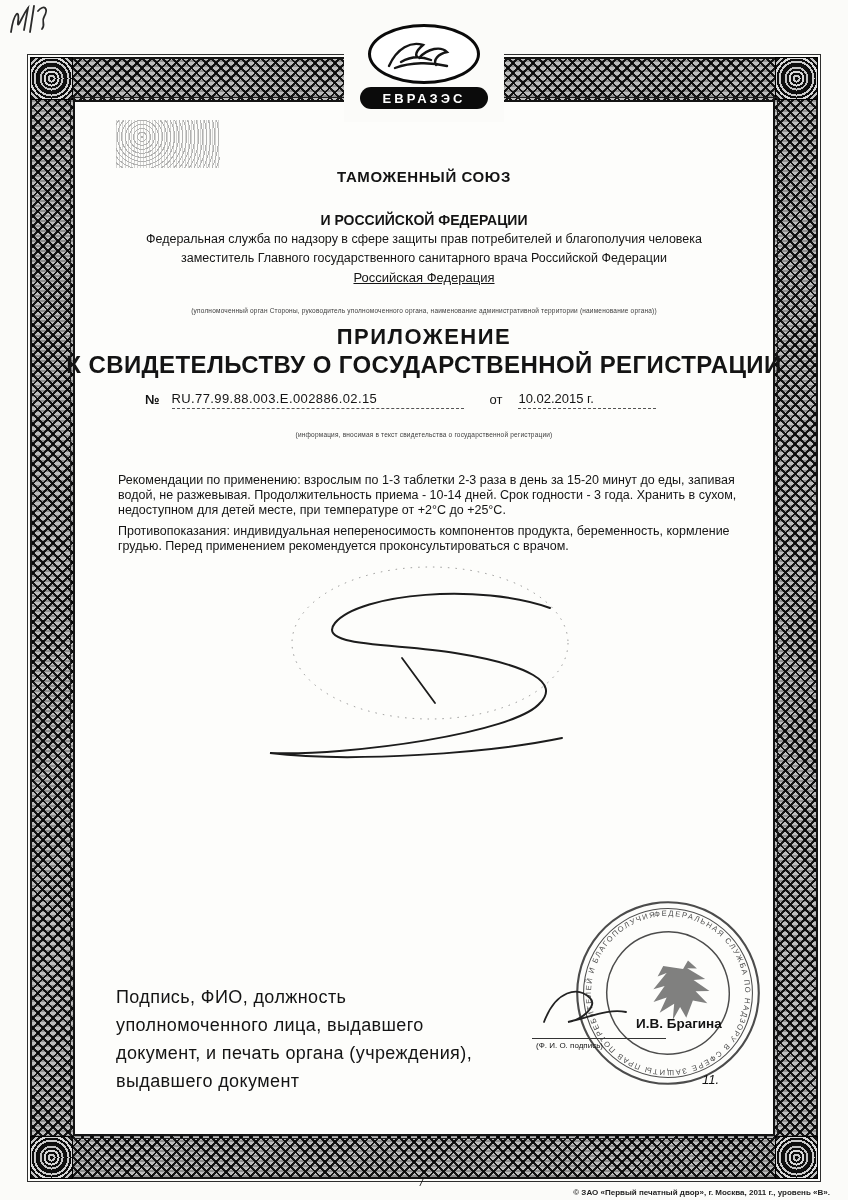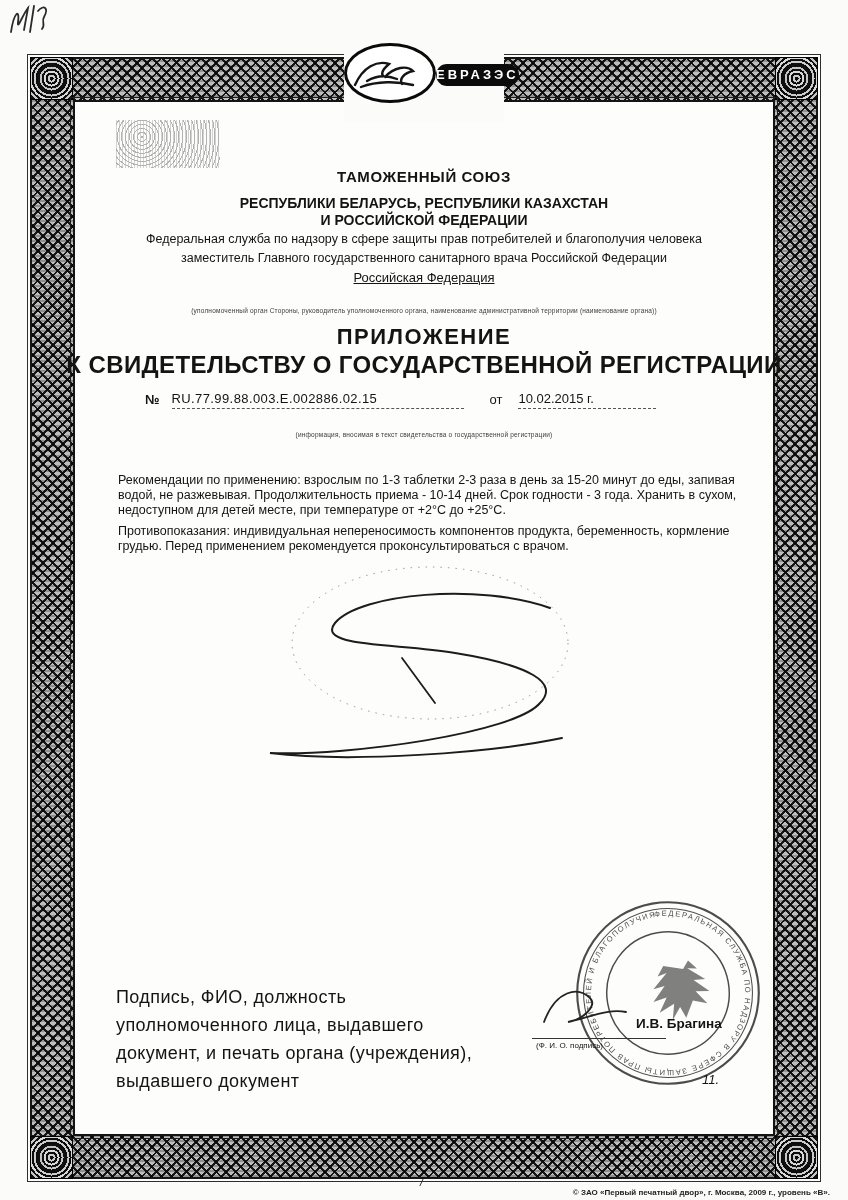--- a/index.html
+++ b/index.html
@@ -27,21 +27,21 @@
   .corner.bl{left:-2px;bottom:-2px}.corner.br{right:-2px;bottom:-2px}
 
   .inner {
     position:absolute; left:73px; top:100px; width:702px; height:1036px;
     background:#fdfdfb; border:2px solid #141414;
     outline:1px solid #1d1d1d; outline-offset:2px;
   }
 
   
   .logo-wrap { position:absolute; left:50%; top:24px; transform:translateX(-50%);
-    width:160px; height:98px; background:#fbfbf9; display:flex; flex-direction:row; align-items:center; z-index:6; }
+    width:160px; height:98px; background:#fbfbf9; display:flex; flex-direction:column; align-items:center; z-index:6; }
   .logo-oval { width:112px; height:60px; border:3px solid #0a0a0a; border-radius:50%;
     background:#fff; display:flex; align-items:center; justify-content:center; }
   .logo-band { margin-top:3px; width:128px; height:22px; background:#0b0b0b; border-radius:11px;
     color:#fff; font-weight:bold; font-size:13px; letter-spacing:3px;
     display:flex; align-items:center; justify-content:center; }
 
   .cline { position:absolute; left:0; width:100%; text-align:center; z-index:4; }
   .h1 { top:168px; font-size:15px; font-weight:bold; letter-spacing:.6px; }
   .h2 { top:195px; font-size:14px; font-weight:bold; }
   .h3 { top:212px; font-size:14px; font-weight:bold; }
@@ -111,21 +111,20 @@
       <svg width="86" height="44" viewBox="0 0 86 44">
         <path d="M8 34 C16 16 30 9 42 13 C35 19 33 24 38 26 C47 16 60 14 66 20 C57 22 52 28 55 33 M20 30 C30 24 40 24 50 28 M14 36 C30 30 50 30 66 34" fill="none" stroke="#151515" stroke-width="2.4" stroke-linecap="round"></path>
       </svg>
     </div>
     <div class="logo-band">ЕВРАЗЭС</div>
   </div>
 
   <div class="faint-stamp"></div>
 
   <div class="cline h1">ТАМОЖЕННЫЙ СОЮЗ</div>
-  <div class="cline h2">РЕСПУБЛИКИ БЕЛАРУСЬ, РЕСПУБЛИКИ КАЗАХСТАН</div>
   <div class="cline h3">И РОССИЙСКОЙ ФЕДЕРАЦИИ</div>
   <div class="cline h4">Федеральная служба по надзору в сфере защиты прав потребителей и благополучия человека</div>
   <div class="cline h5">заместитель Главного государственного санитарного врача Российской Федерации</div>
   <div class="cline h6">Российская Федерация</div>
   <div class="micro note1">(уполномоченный орган Стороны, руководитель уполномоченного органа, наименование административной территории (наименование органа))</div>
 
   <div class="cline t1">ПРИЛОЖЕНИЕ</div>
   <div class="cline t2">К СВИДЕТЕЛЬСТВУ О ГОСУДАРСТВЕННОЙ РЕГИСТРАЦИИ</div>
 
   <div class="reg-row">
@@ -164,15 +163,15 @@
 
   <svg class="signer-sig" width="95" height="58" viewBox="0 0 95 58">
     <path d="M6 44 C18 12 40 8 52 20 C60 28 44 42 30 44 C50 40 70 30 88 34" fill="none" stroke="#222" stroke-width="1.8" stroke-linecap="round"></path>
   </svg>
   <div class="signer-name">И.В. Брагина</div>
   <div class="fio-line"></div>
   <div class="fio-note">(Ф. И. О. подпись)</div>
   <div class="hand-eleven">11.</div>
   <div class="hand-tick">/</div>
 
-  <div class="footer">© ЗАО «Первый печатный двор», г. Москва, 2009 г., уровень «В».</div>
+  <div class="footer">© ЗАО «Первый печатный двор», г. Москва, 2011 г., уровень «В».</div>
 
 </div>
 
 </body></html>

